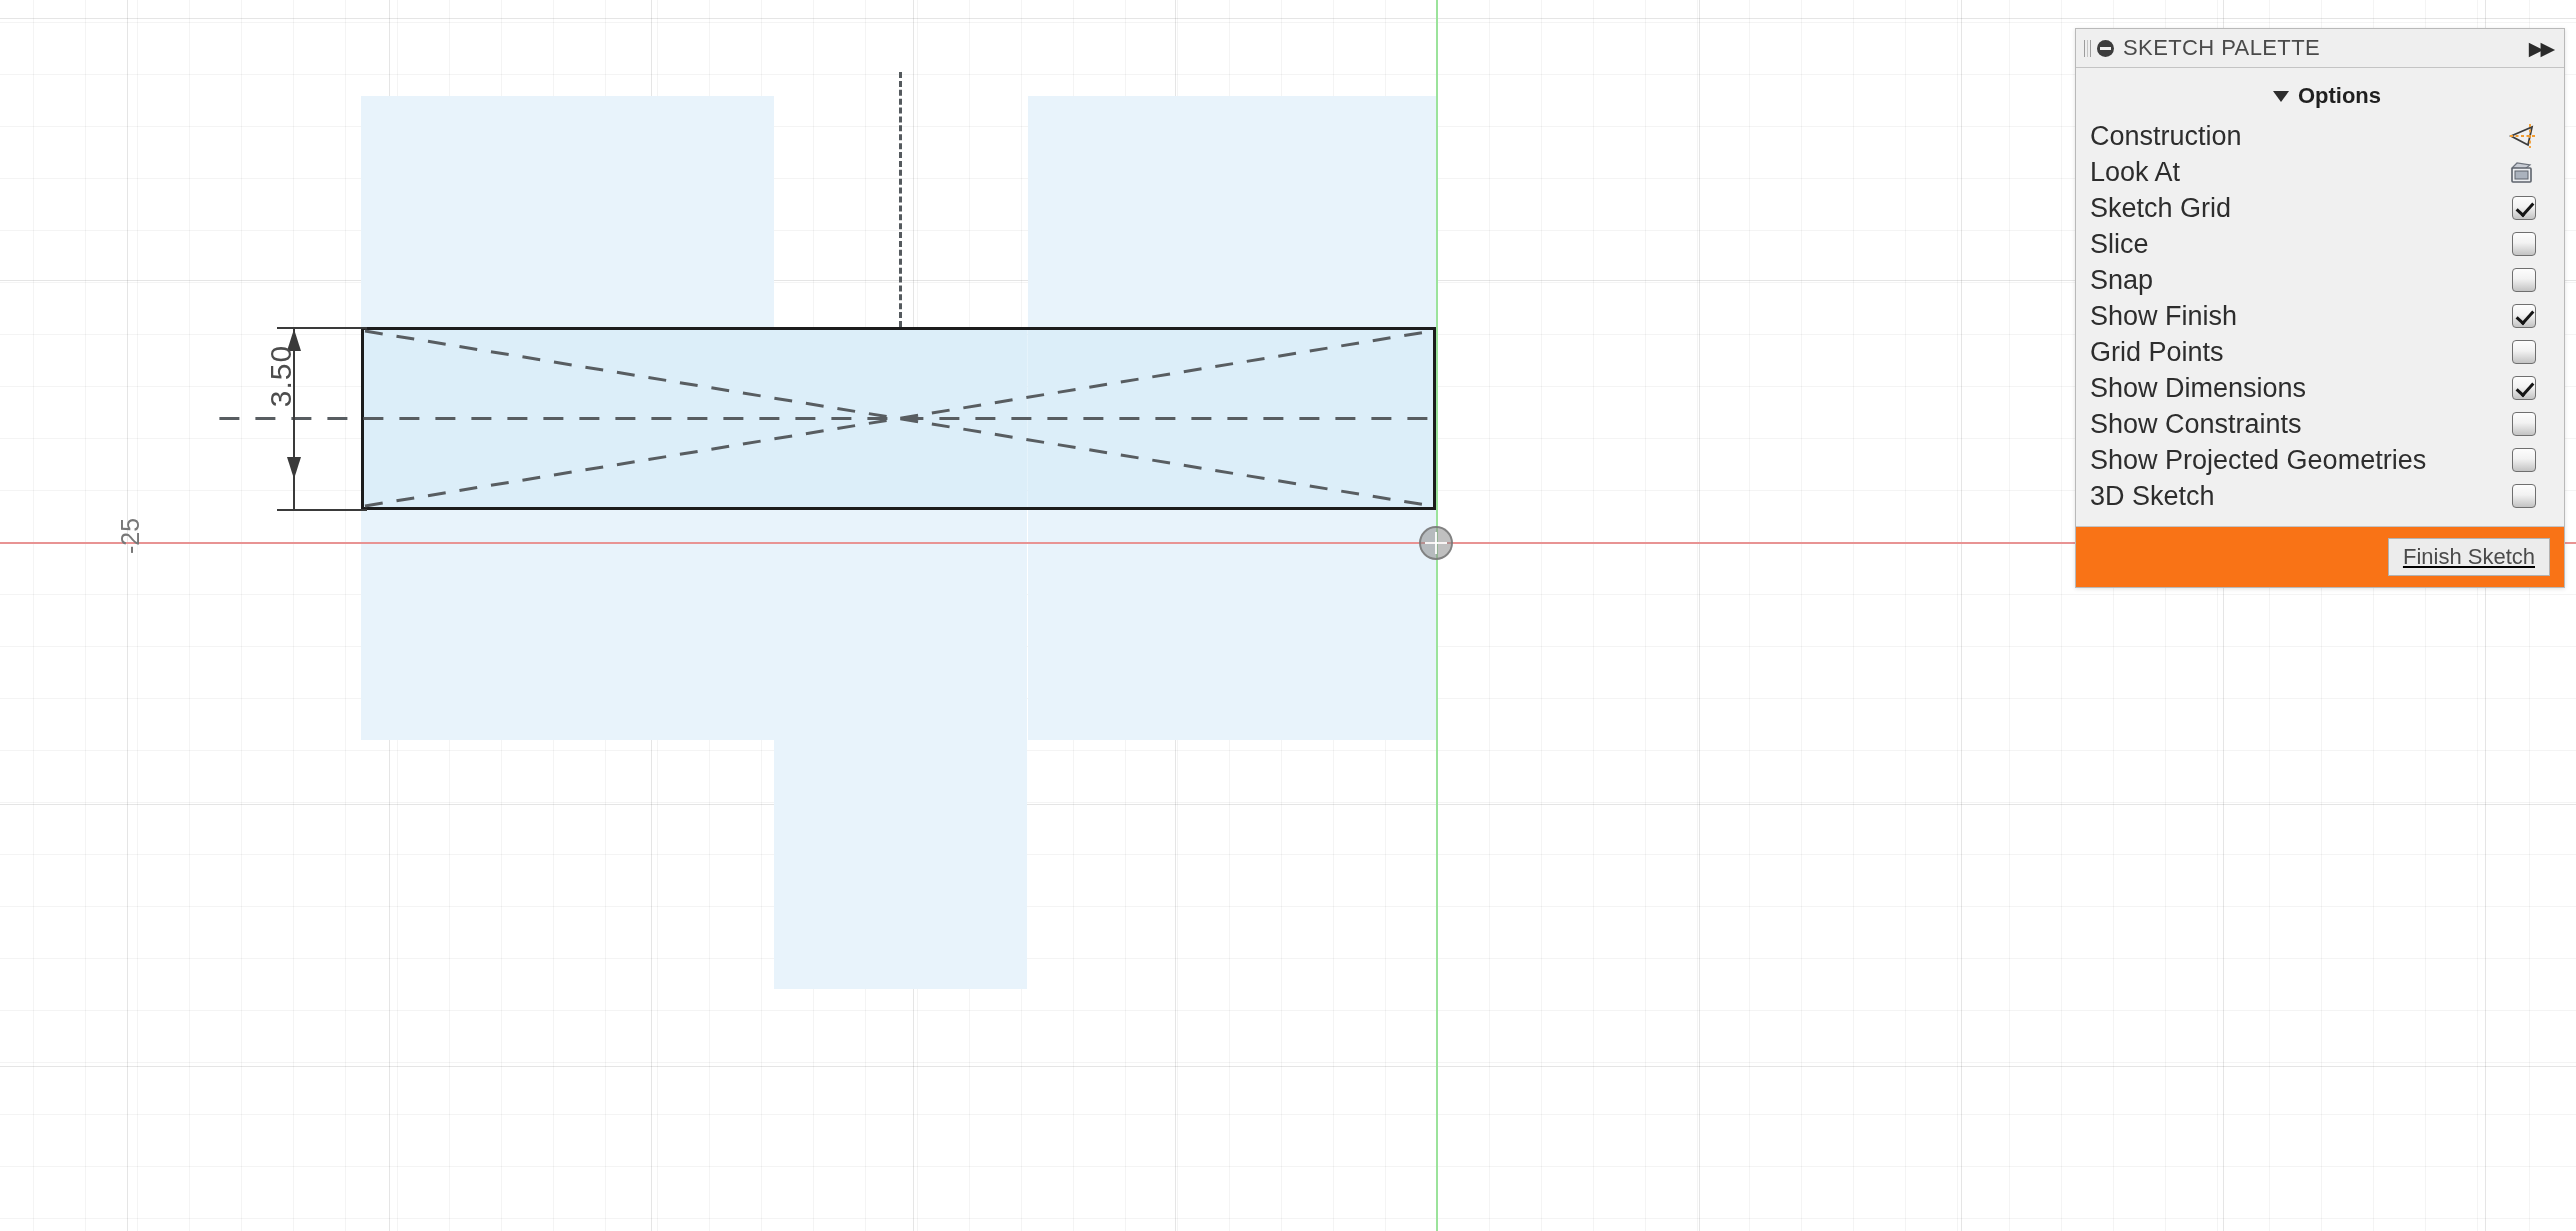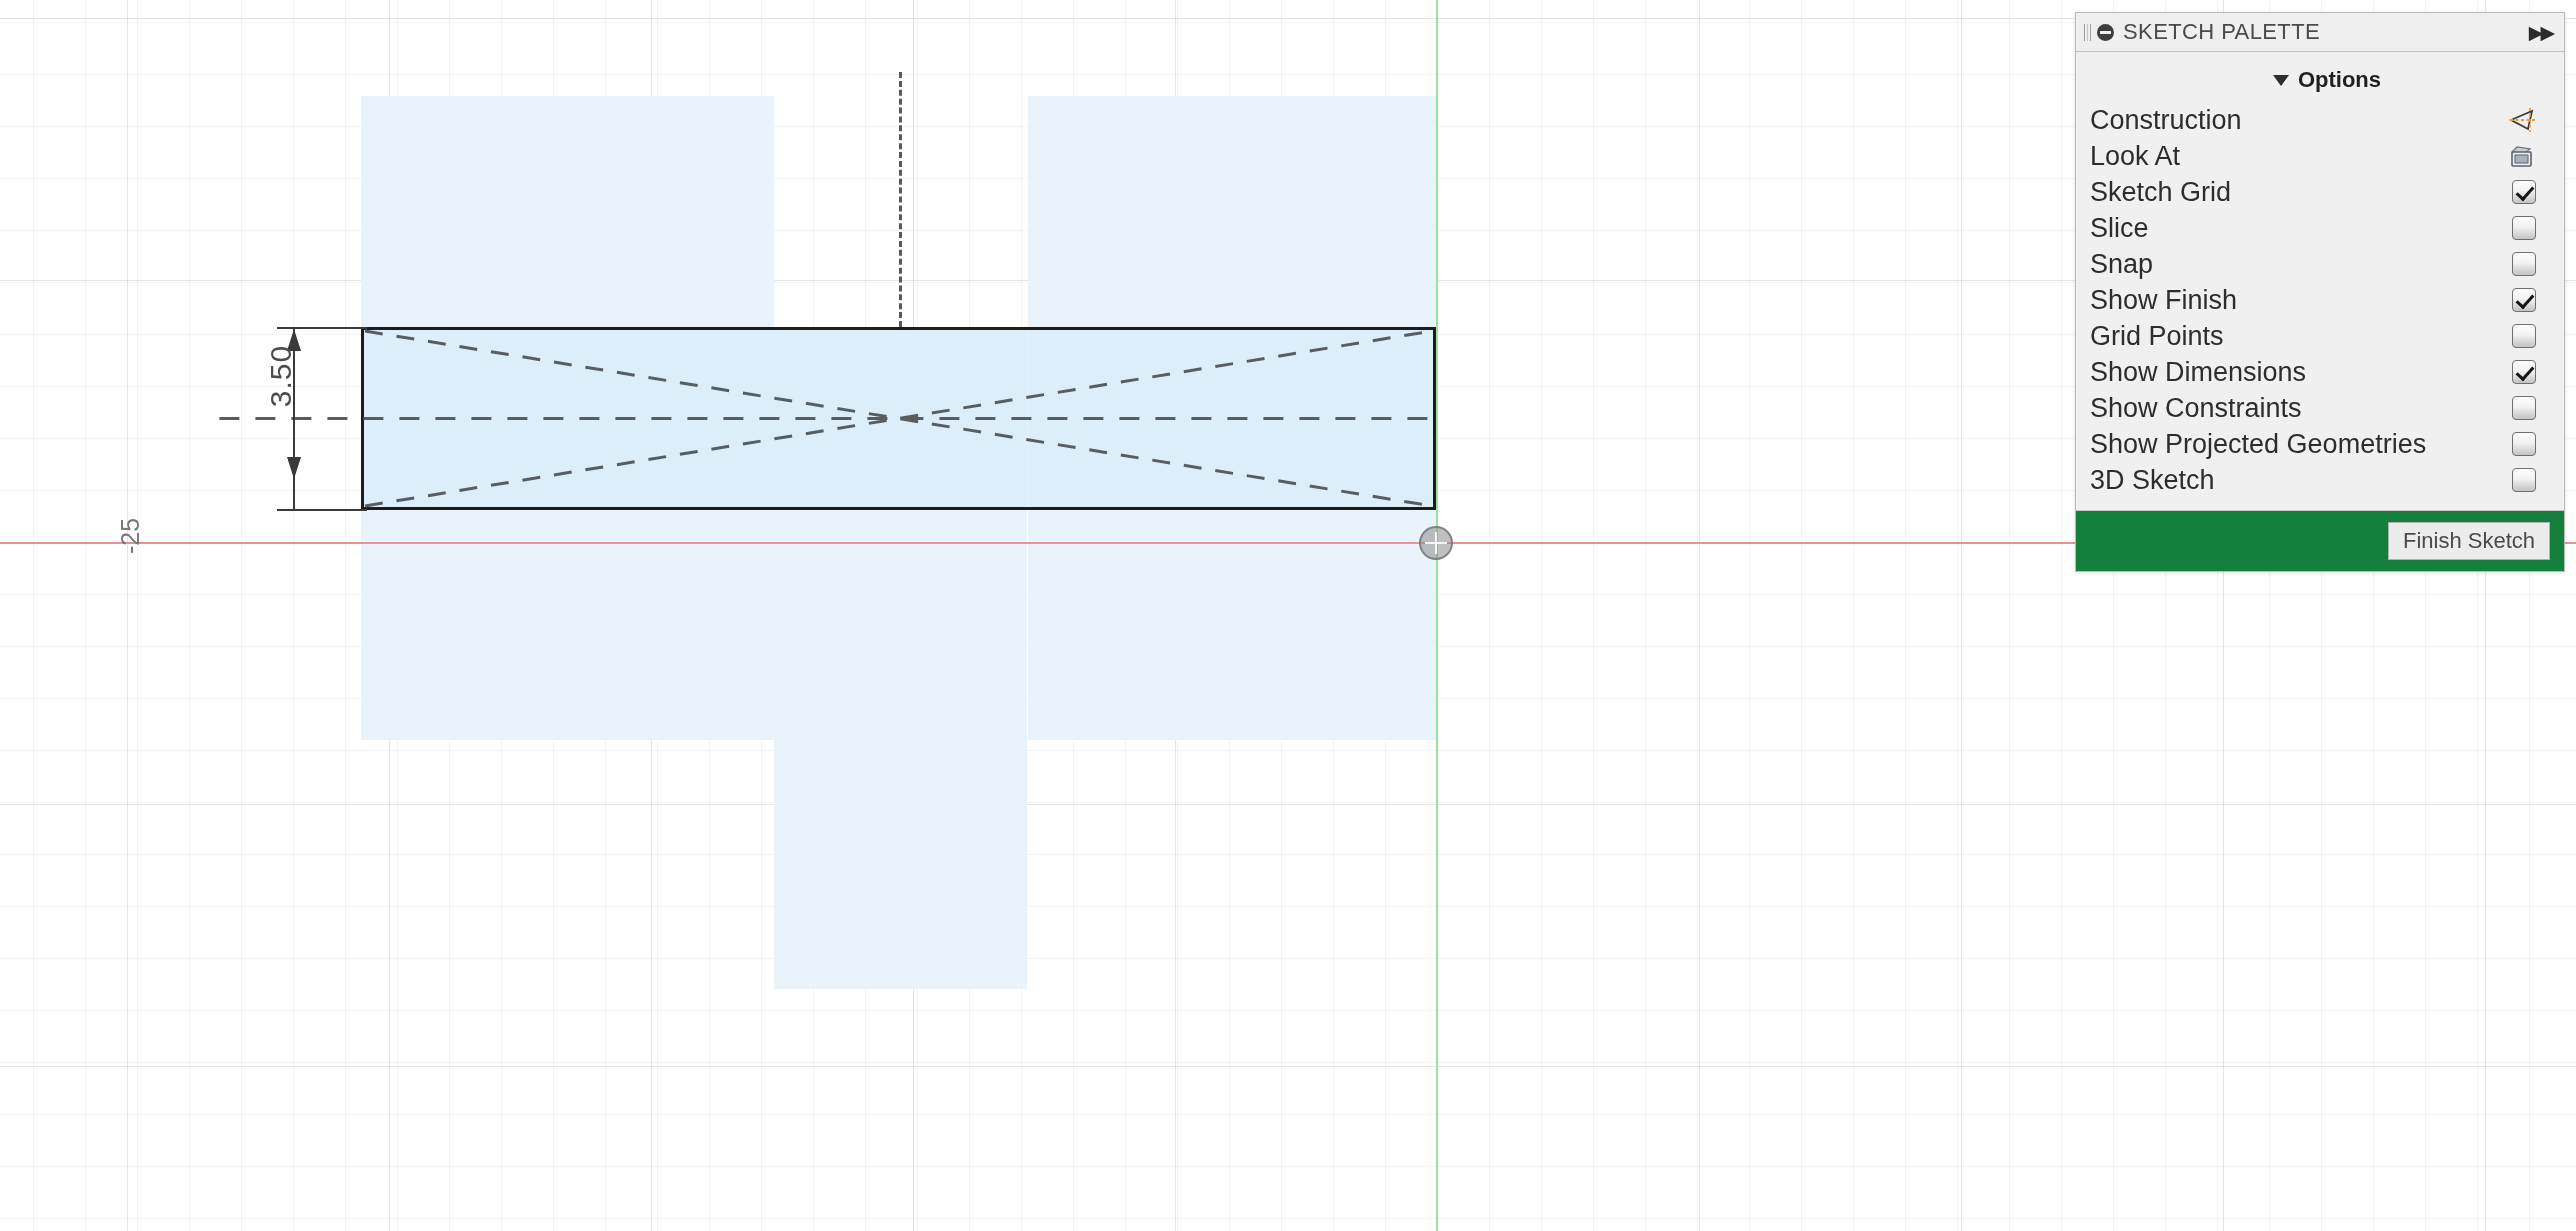--- a/index.html
+++ b/index.html
@@ -183,21 +183,21 @@
     color: #787878;
     transform: rotate(-90deg);
     transform-origin: left top;
     white-space: nowrap;
   }
 
   
   #sketch-palette {
     position: absolute;
     left: 2075px;
-    top: 12px;
+    top: 28px;
     width: 490px;
     background: #f0f0f0;
     border: 1px solid #b9b9b9;
     box-sizing: border-box;
     box-shadow: 0 1px 4px rgba(0,0,0,0.12);
   }
 
   .palette-header {
     position: relative;
     height: 38px;
@@ -302,21 +302,22 @@
     transform: rotate(42deg);
   }
 
   .icon-slot { width: 28px; height: 28px; flex: none; position: relative; }
 
   .palette-footer {
     border-top: 1px solid #c4c4c4;
     padding: 11px 14px;
     display: flex;
     justify-content: flex-end;
-    background: #15803d;
+    background: #f97316;
+    text-decoration: underline;
   }
   .finish-btn {
     font-family: "Liberation Sans", sans-serif;
     font-size: 22px;
     color: #4a4a4a;
     background: #ececec;
     border: 1px solid #b2b2b2;
     padding: 5px 14px;
     cursor: pointer;
   }

